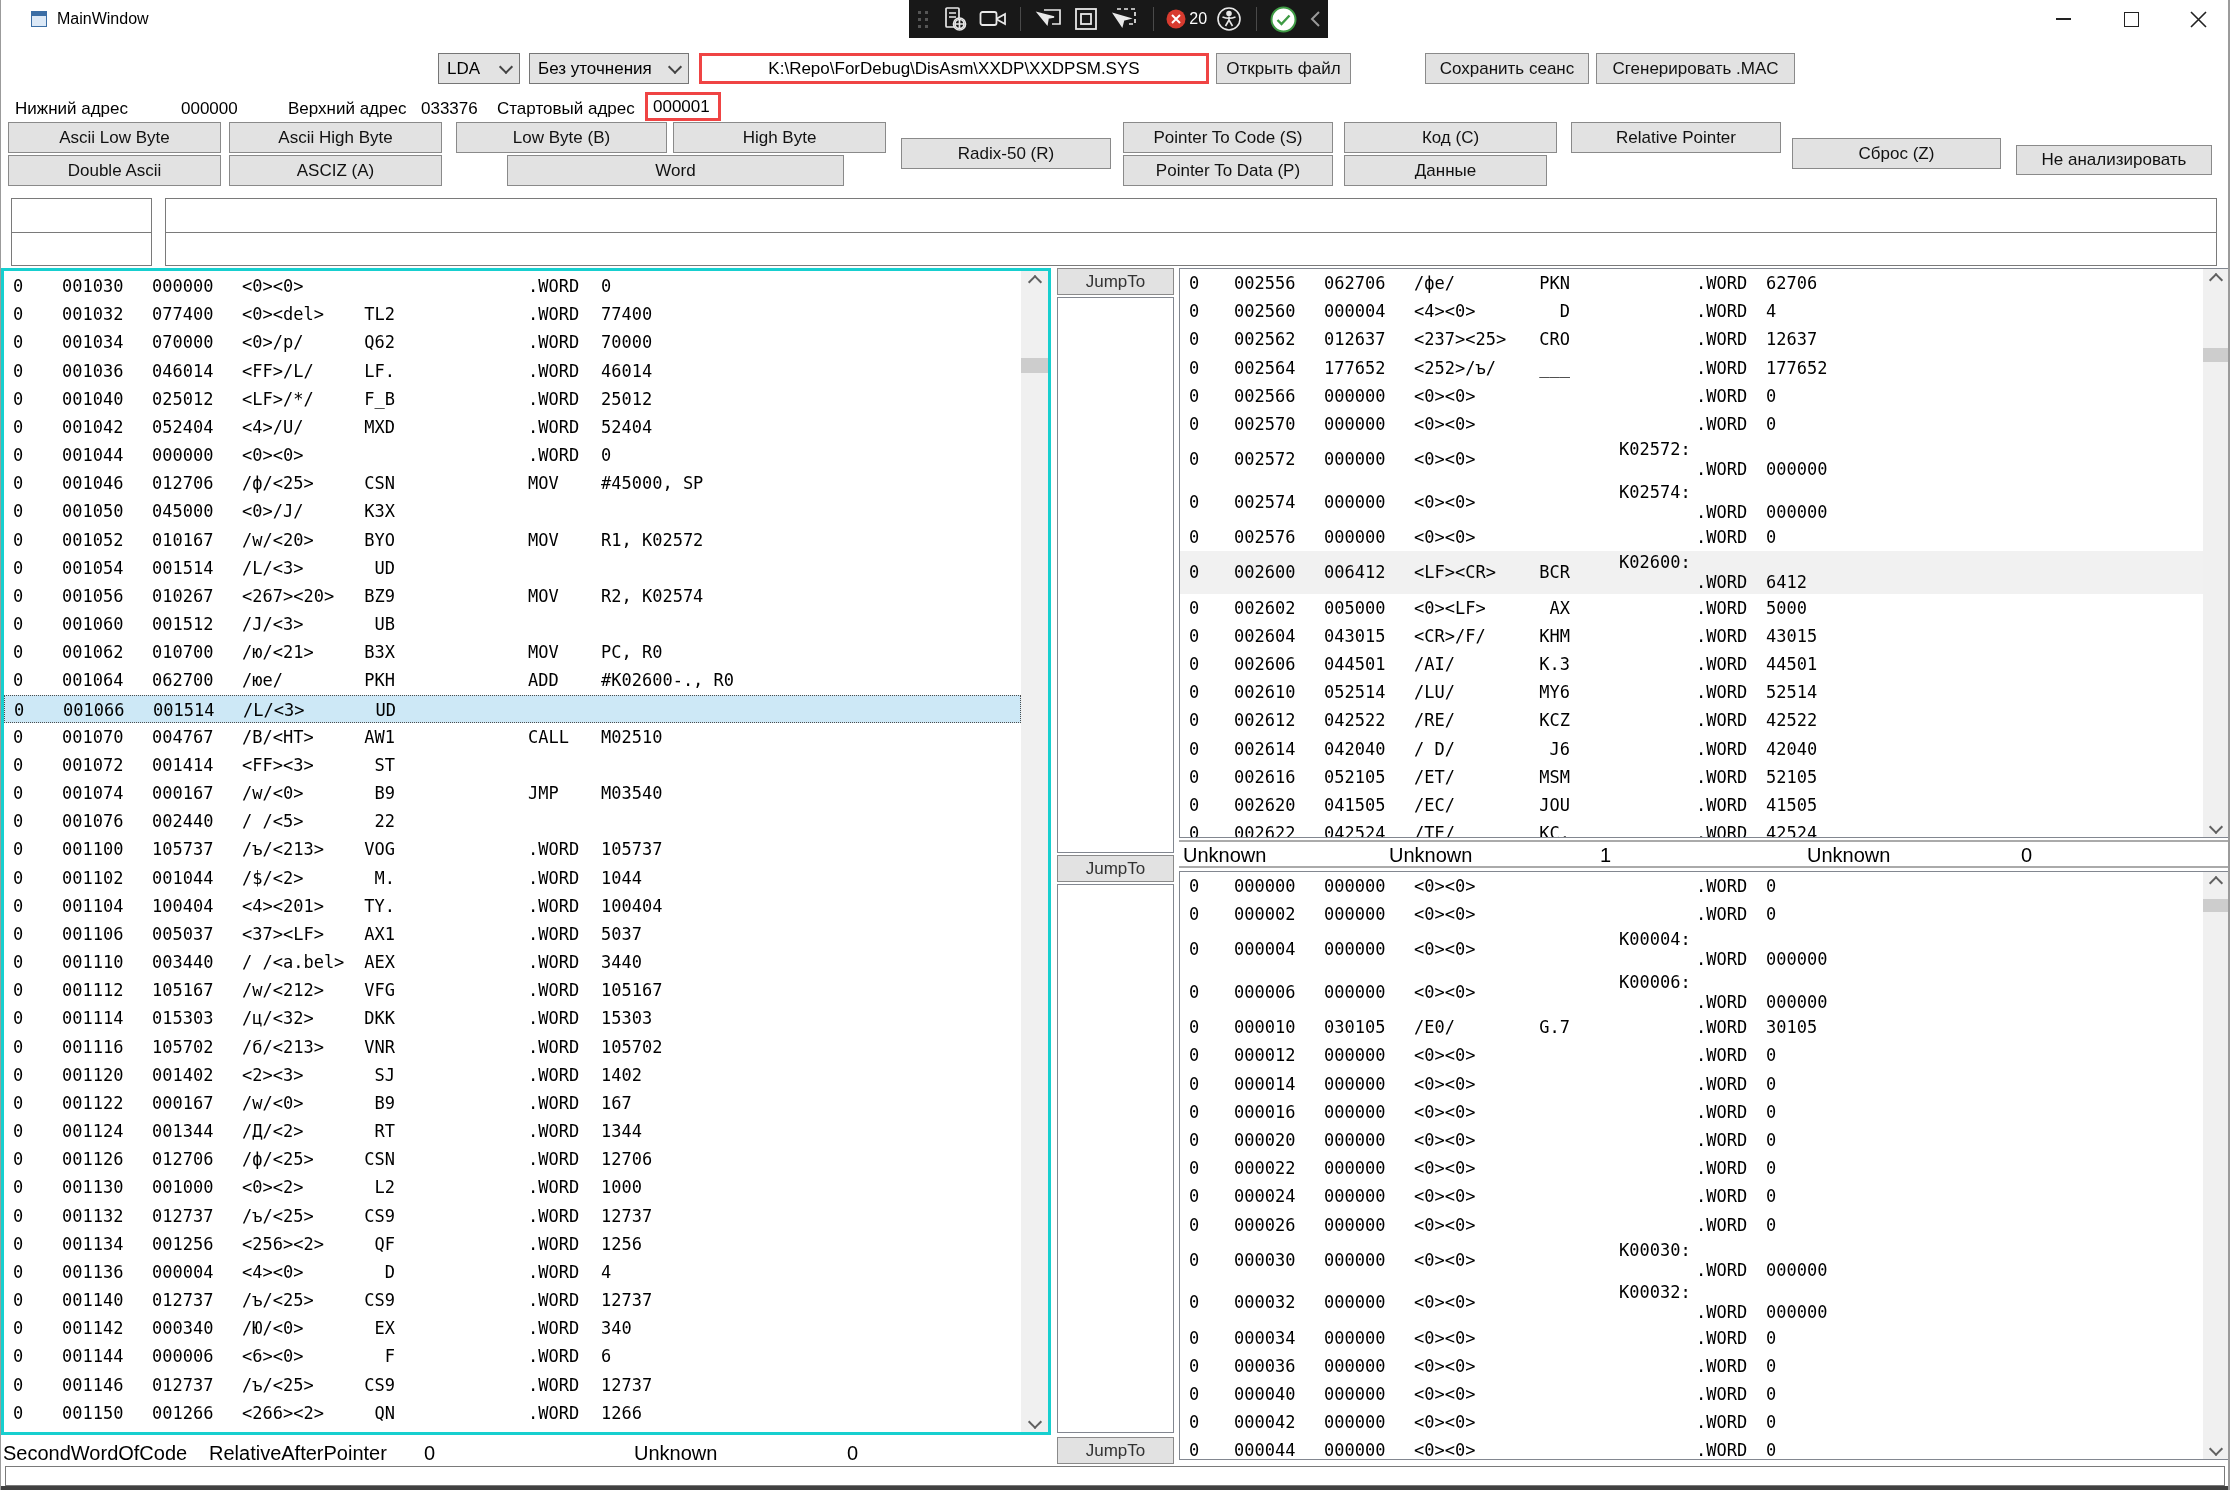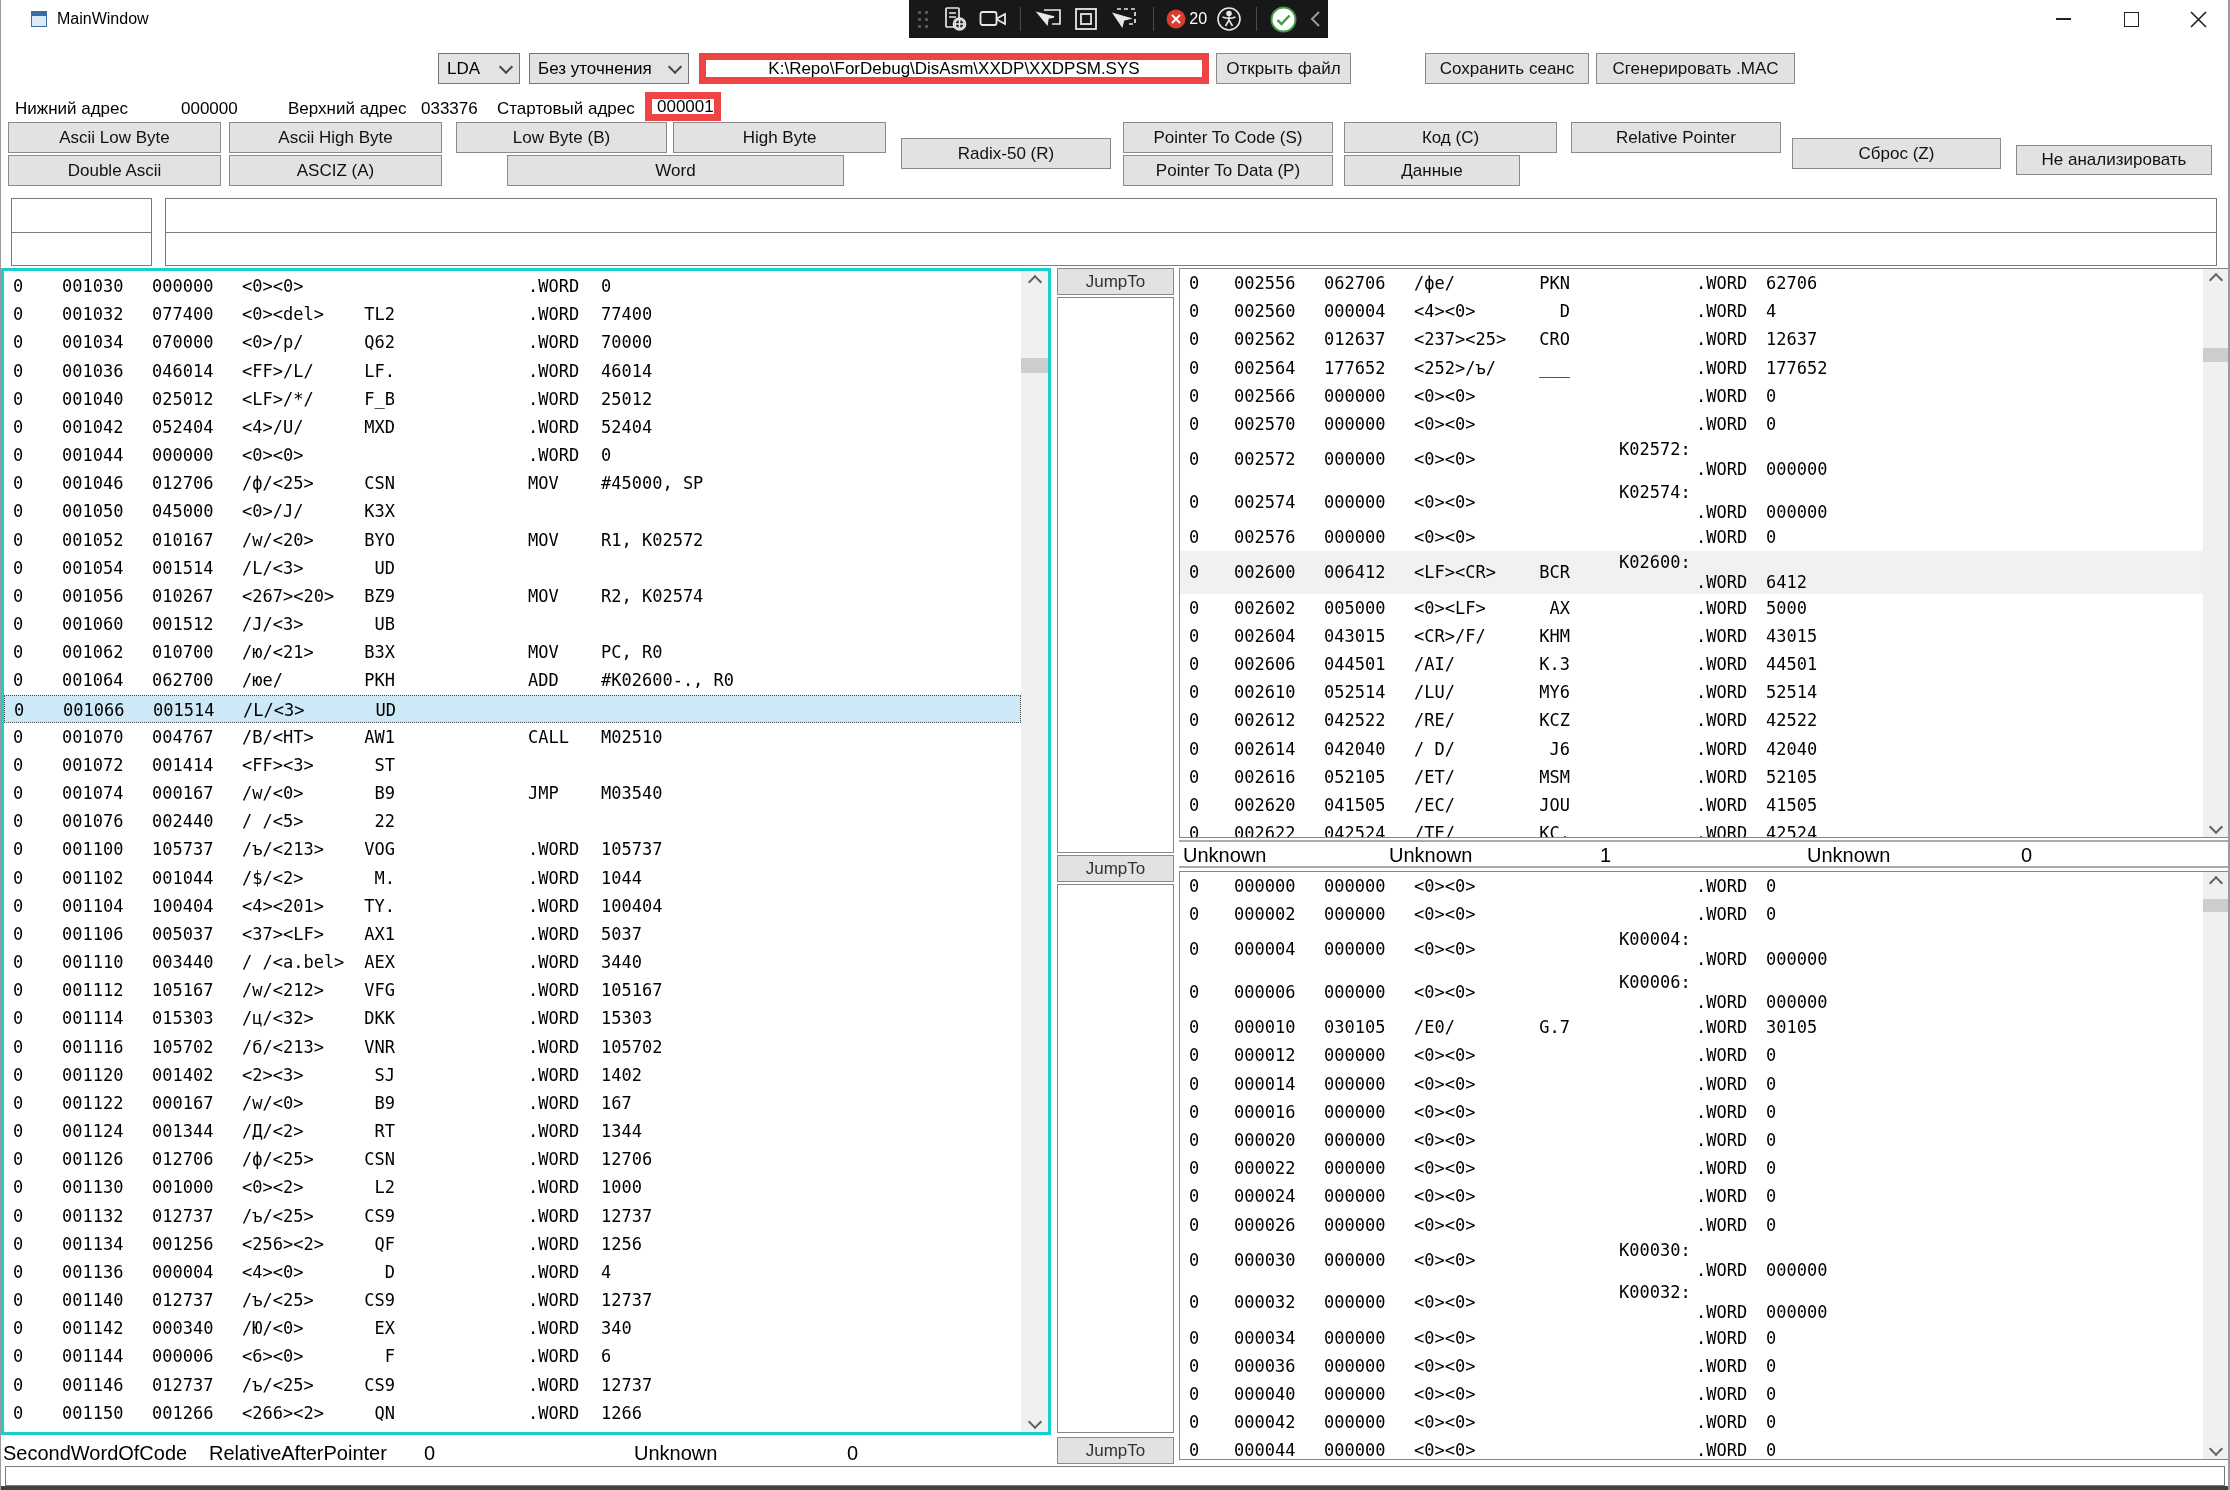--- a/index.html
+++ b/index.html
@@ -22,21 +22,21 @@
   .capsep{width:1px;height:24px;background:#4a4a4a;margin:0 8px;}
   #dragdots{width:14px;height:22px;margin:0 8px 0 6px;
     background-image:radial-gradient(#555 1.6px, transparent 1.8px);
     background-size:7px 7px;background-position:1px 1px;}
   .cbadge{color:#fff;font-size:16px;display:flex;align-items:center;gap:2px;}
   
   .combo{background:#e3e3e3;border:1px solid #767676;box-sizing:border-box;font-size:17px;
          display:flex;align-items:center;padding:0 8px;justify-content:space-between;}
   .chevd{width:8px;height:8px;border-left:2px solid #444;border-top:2px solid #444;
          transform:rotate(225deg);margin-top:-4px;}
-  .tbox{background:#fff;border:7px solid #ef4444;box-sizing:border-box;font-size:17px;
+  .tbox{background:#fff;border:3px solid #ef4444;box-sizing:border-box;font-size:17px;
         display:flex;align-items:center;}
   .btn{background:#e2e2e2;border:1px solid #8a8a8a;box-sizing:border-box;font-size:17px;
        display:flex;align-items:center;justify-content:center;color:#111;}
   .lbl17{font-size:17px;line-height:26px;white-space:pre;}
   
   .cell{background:#fff;border:1px solid #7a7a7a;box-sizing:border-box;}
   
   #leftwrap{left:0;top:268px;width:1050px;height:1167px;border:3px solid #17cfcf;box-sizing:border-box;background:#fff;}
   #leftrows{position:absolute;left:0;top:1px;width:1017px;height:1159px;overflow:hidden;}
   .sb{position:absolute;background:#f0f0f0;}
@@ -190,21 +190,21 @@
   <div class="abs btn" style="left:900px;top:138px;width:210px;height:31px;">Radix-50 (R)</div>
   <div class="abs btn" style="left:1122px;top:122px;width:210px;height:31px;">Pointer To Code (S)</div>
   <div class="abs btn" style="left:1343px;top:122px;width:213px;height:31px;">Код (C)</div>
   <div class="abs btn" style="left:1570px;top:122px;width:210px;height:31px;">Relative Pointer</div>
   <div class="abs btn" style="left:1791px;top:138px;width:209px;height:31px;">Сброс (Z)</div>
   <div class="abs btn" style="left:2015px;top:145px;width:196px;height:30px;">Не анализировать</div>
   <div class="abs btn" style="left:7px;top:155px;width:213px;height:31px;">Double Ascii</div>
   <div class="abs btn" style="left:228px;top:155px;width:213px;height:31px;text-align:right;">ASCIZ (A)</div>
   <div class="abs btn" style="left:506px;top:155px;width:337px;height:31px;">Word</div>
   <div class="abs btn" style="left:1122px;top:155px;width:210px;height:31px;">Pointer To Data (P)</div>
-  <div class="abs btn" style="left:1343px;top:155px;width:176px;height:31px;">Данные</div>
+  <div class="abs btn" style="left:1343px;top:155px;width:203px;height:31px;">Данные</div>
 
   <div class="abs cell" style="left:10px;top:198px;width:141px;height:35px;"></div>
   <div class="abs cell" style="left:10px;top:232px;width:141px;height:34px;"></div>
   <div class="abs cell" style="left:164px;top:198px;width:2052px;height:35px;"></div>
   <div class="abs cell" style="left:164px;top:232px;width:2052px;height:34px;"></div>
 
   <div class="abs" id="leftwrap">
     <div id="leftrows">
         <div class="row lp" style="top: 0px; height: 28.17px; line-height: 28.17px;">
           <span class="c0">0</span>

